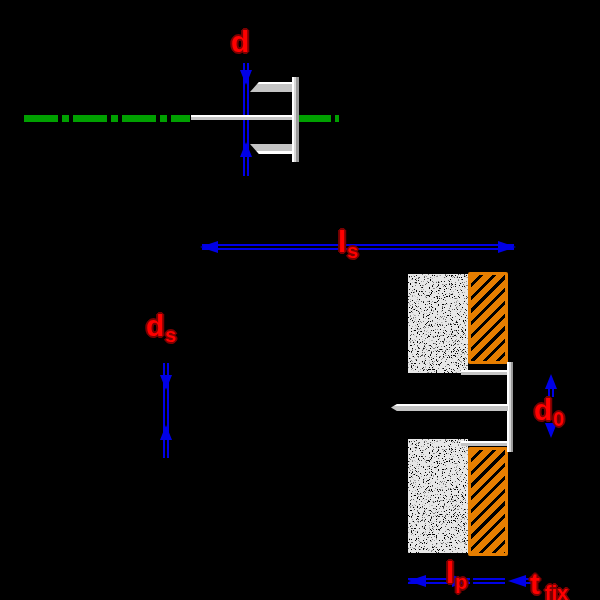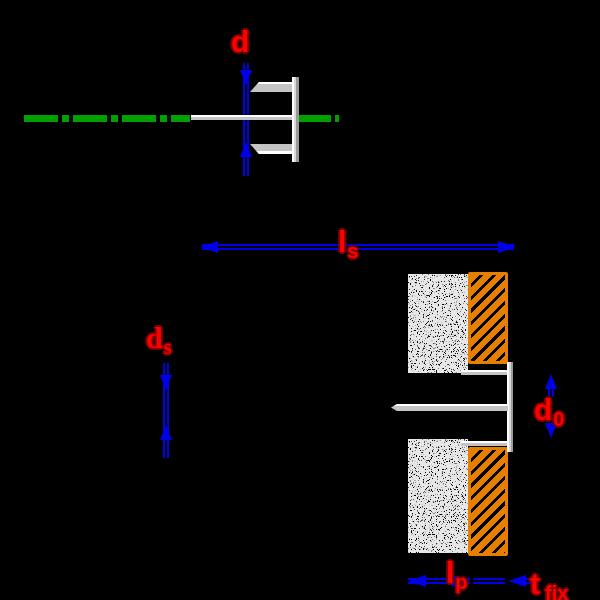--- a/index.html
+++ b/index.html
@@ -96,21 +96,21 @@
 <div class="abs" style="left:0;top:220px;width:556px;height:60px;">
   <div class="hline" style="left:202px;top:24px;width:312px;"></div>
   <div class="arr arr-left" style="left:200px;top:21px;"></div>
   <div class="arr arr-right" style="left:498px;top:21px;"></div>
   <div class="dimlabel" style="left:338px;top:6px;">
     <span>l</span><span class="sub">s</span>
   </div>
 </div>
 
 <div class="abs" style="left:0;top:300px;width:300px;height:180px;">
-  <div class="dimlabel" style="left:146px;top:22px;font-family:Liberation Serif, serif;">
+  <div class="dimlabel" style="left:146px;top:10px;">
     <span>d</span><span class="sub">s</span>
   </div>
   <div class="vline" style="left:163px;top:63px;height:95px;"></div>
   <div class="arr arr-down" style="left:160px;top:75px;"></div>
   <div class="arr arr-up" style="left:160px;top:125px;"></div>
 </div>
 
 <div class="abs" style="left:0;top:0;width:600px;height:540px;">
 
   <svg class="abs" style="left:408px;top:274px;" width="60" height="99">

